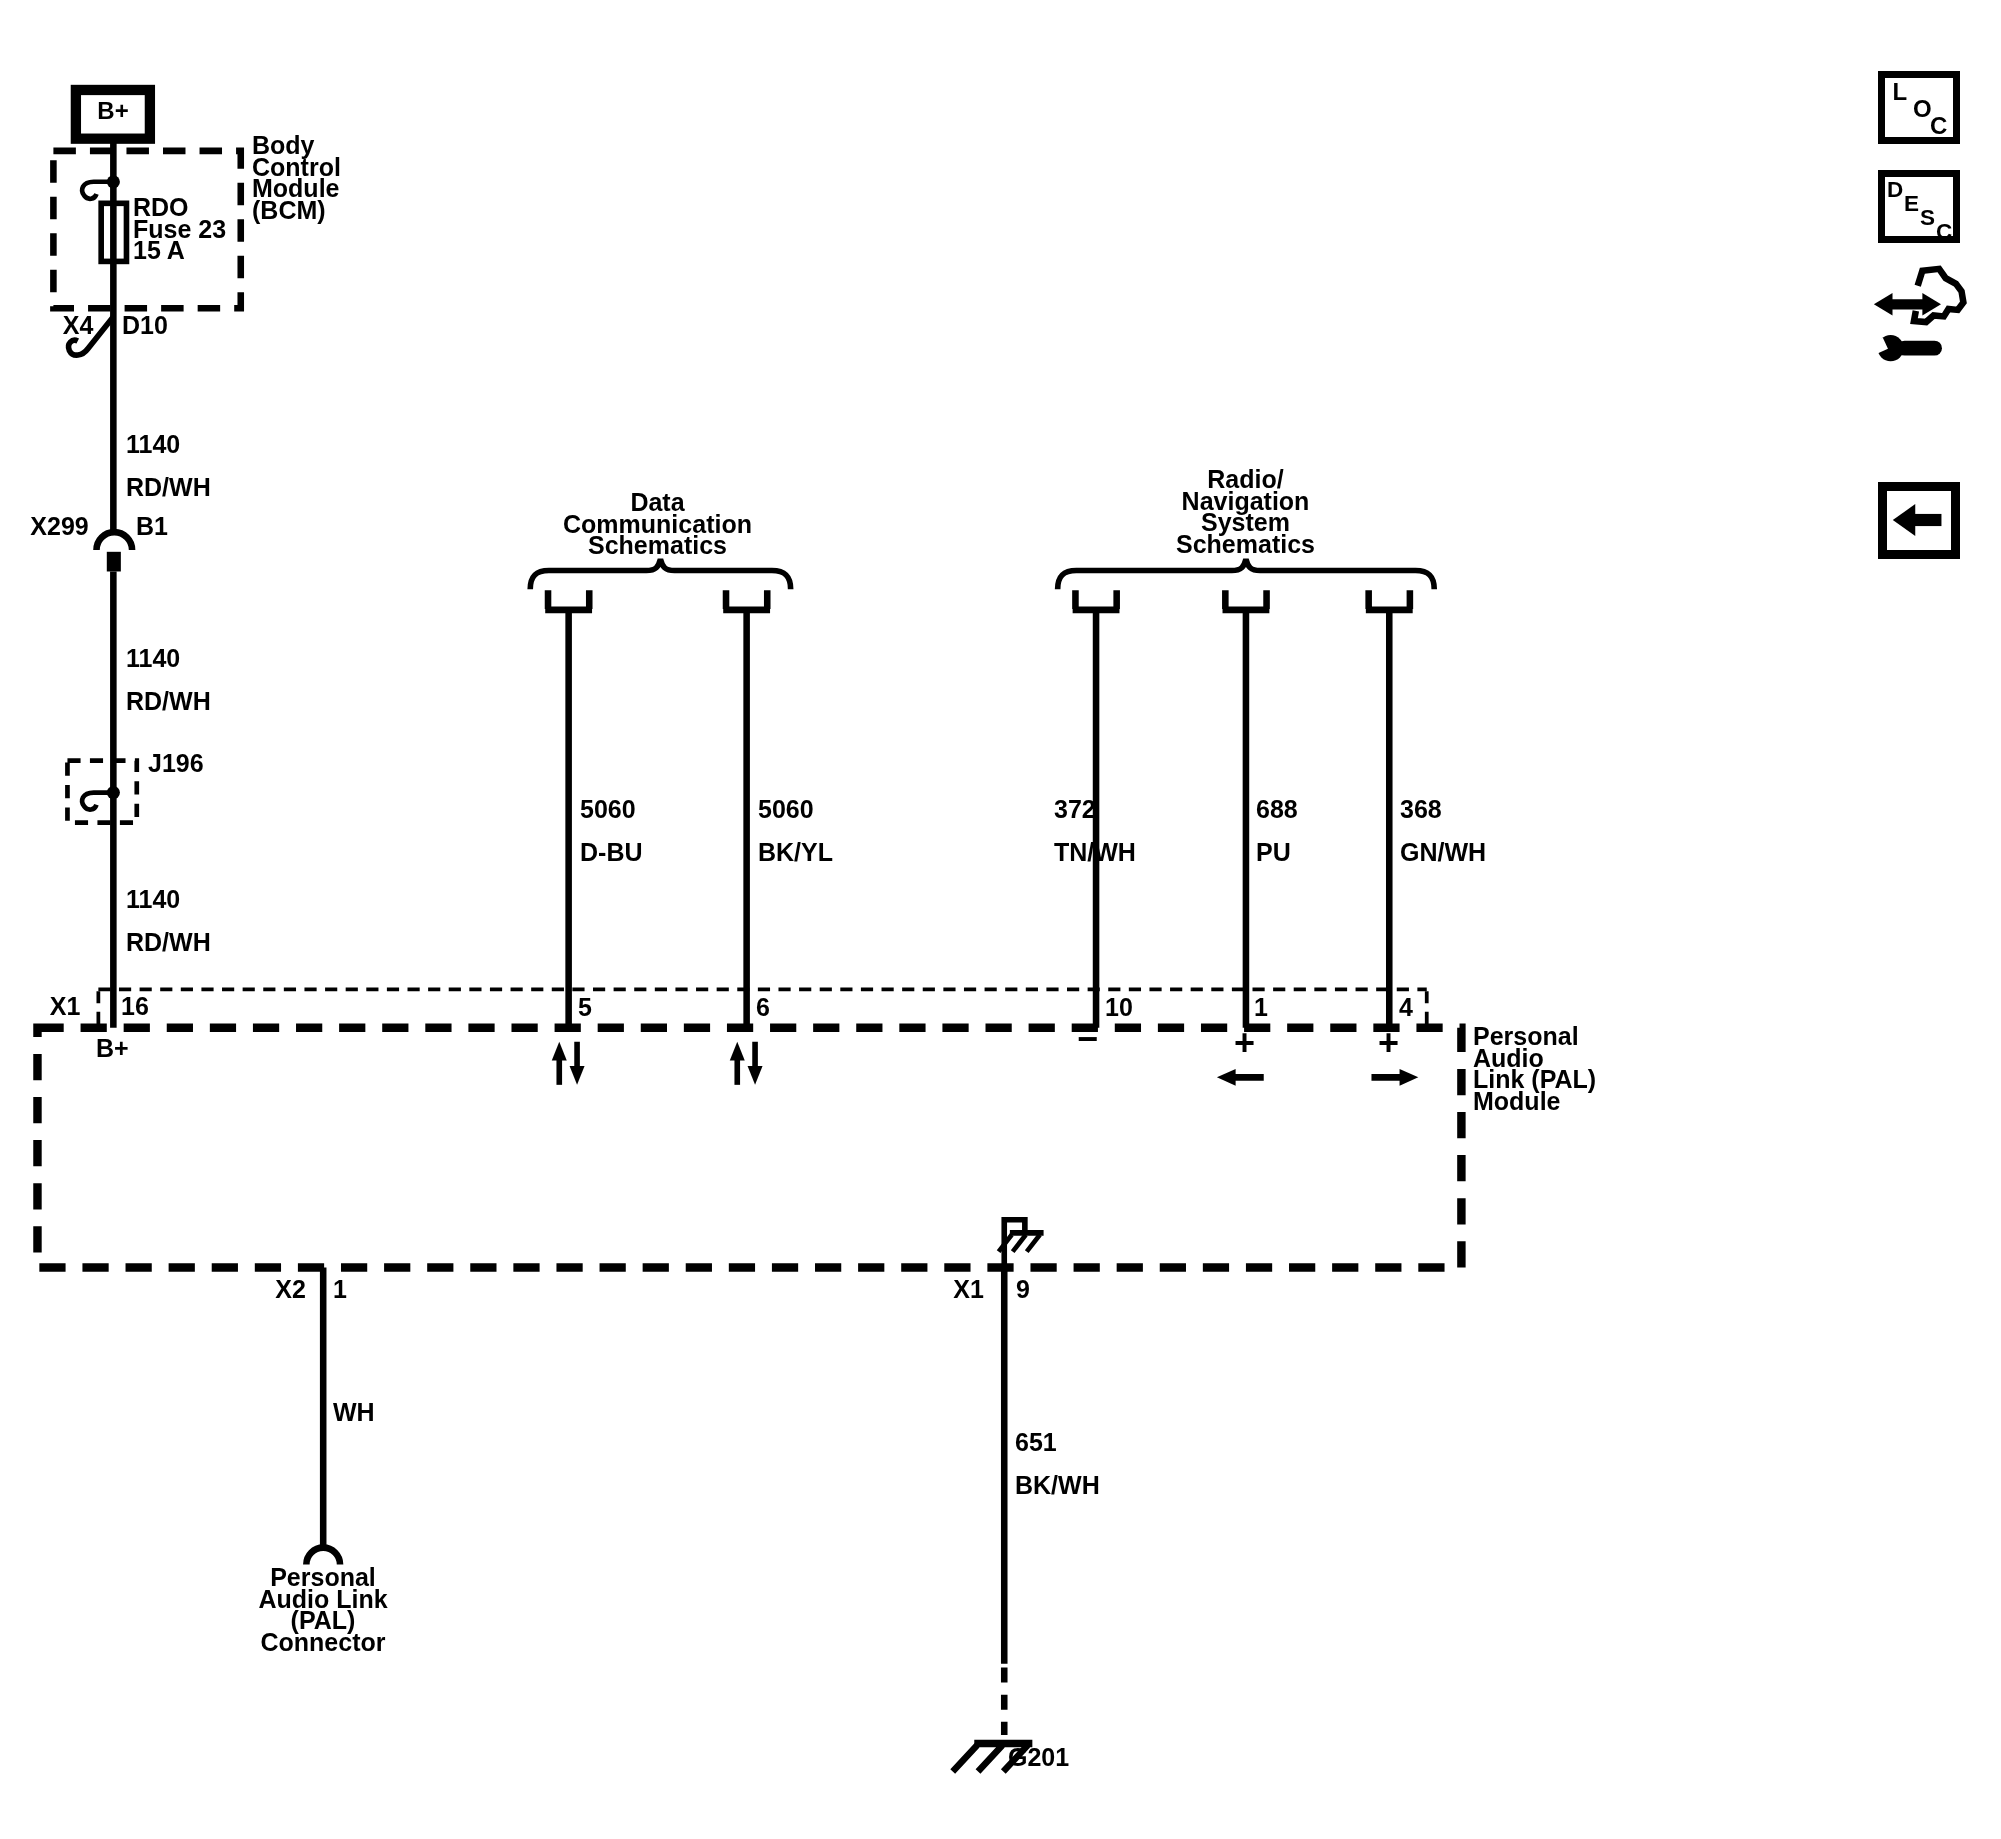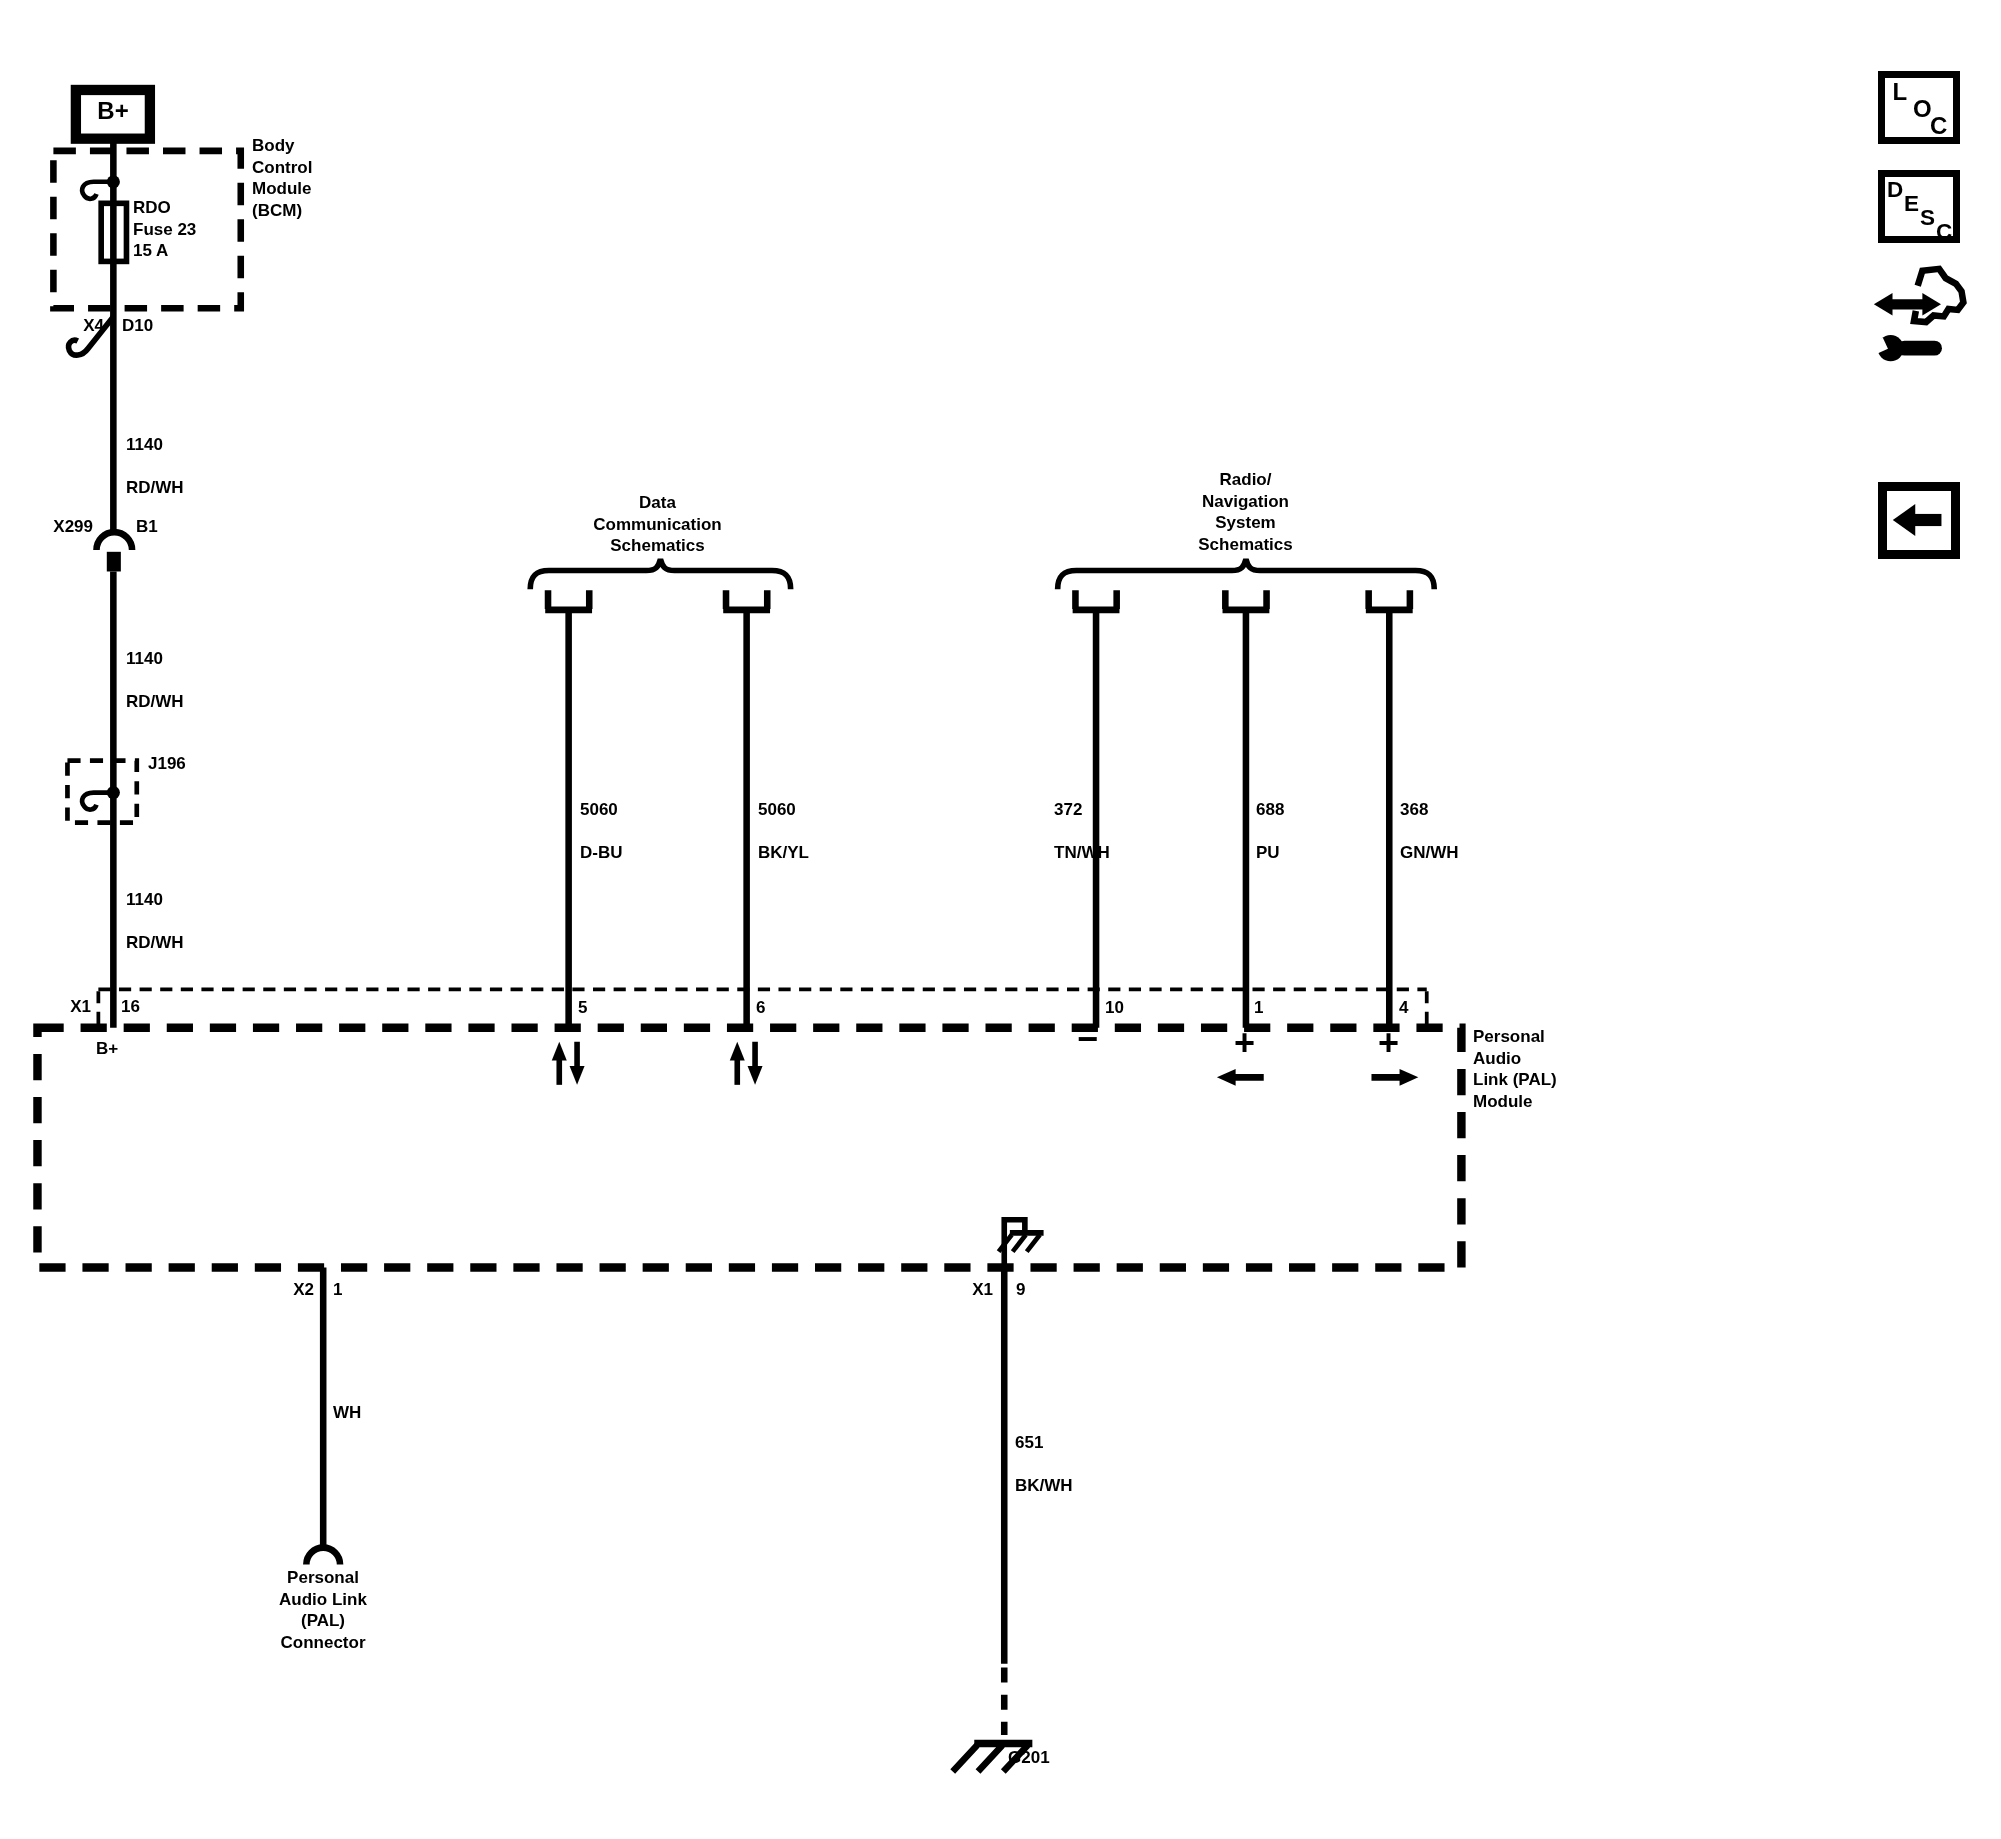--- a/index.html
+++ b/index.html
@@ -1,21 +1,21 @@
 <!DOCTYPE html>
 <html style="font-size:15px"><head>
 <meta charset="utf-8">
 <style>
   html,body{margin:0;padding:0;background:#fff}
   .page{position:relative;width:2001px;height:1839px;background:#fff;overflow:hidden;
         font-family:"Liberation Sans",sans-serif;font-weight:bold;color:#000}
   svg.wires{position:absolute;left:0;top:0}
-  .lbl{position:absolute;font-size:17px;line-height:21.5px;white-space:pre-line}
+  .lbl{position:absolute;font-size:25px;line-height:21.5px;white-space:pre-line}
   .c{text-align:center}
-  .r{text-align:right}
+  .r{text-align:center}
   .two span{display:block}
   .sign{position:absolute;font-size:36px;line-height:32px}
   .sqbtn{position:absolute;box-sizing:border-box;width:82px;height:73px;border:7.5px solid #000;background:#fff}
   .backbtn{position:absolute;box-sizing:border-box;width:82px;height:77px;border:9.4px solid #000;background:#fff}
   .ltr{position:absolute;font-size:22.5px;line-height:22.5px}
   .iconbox{position:absolute}
 </style>
 </head>
 <body>
 

